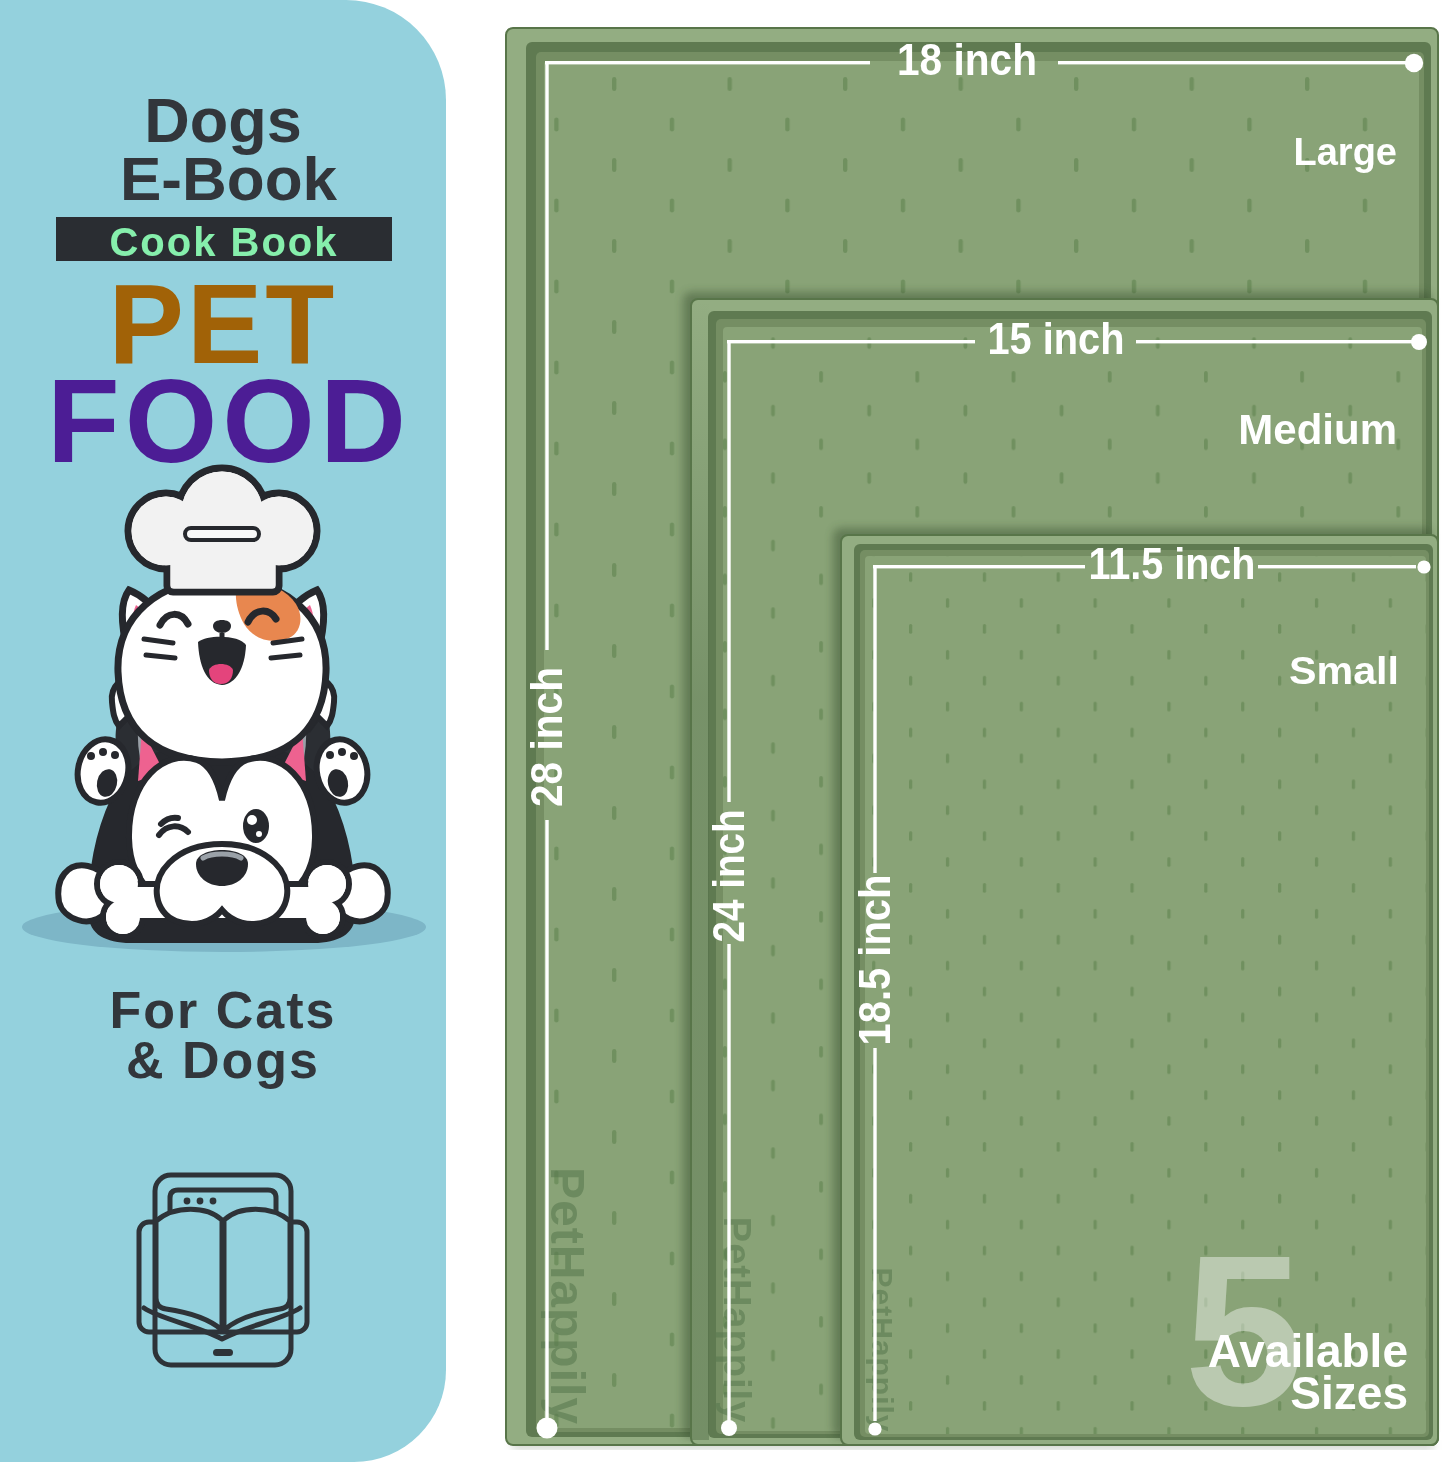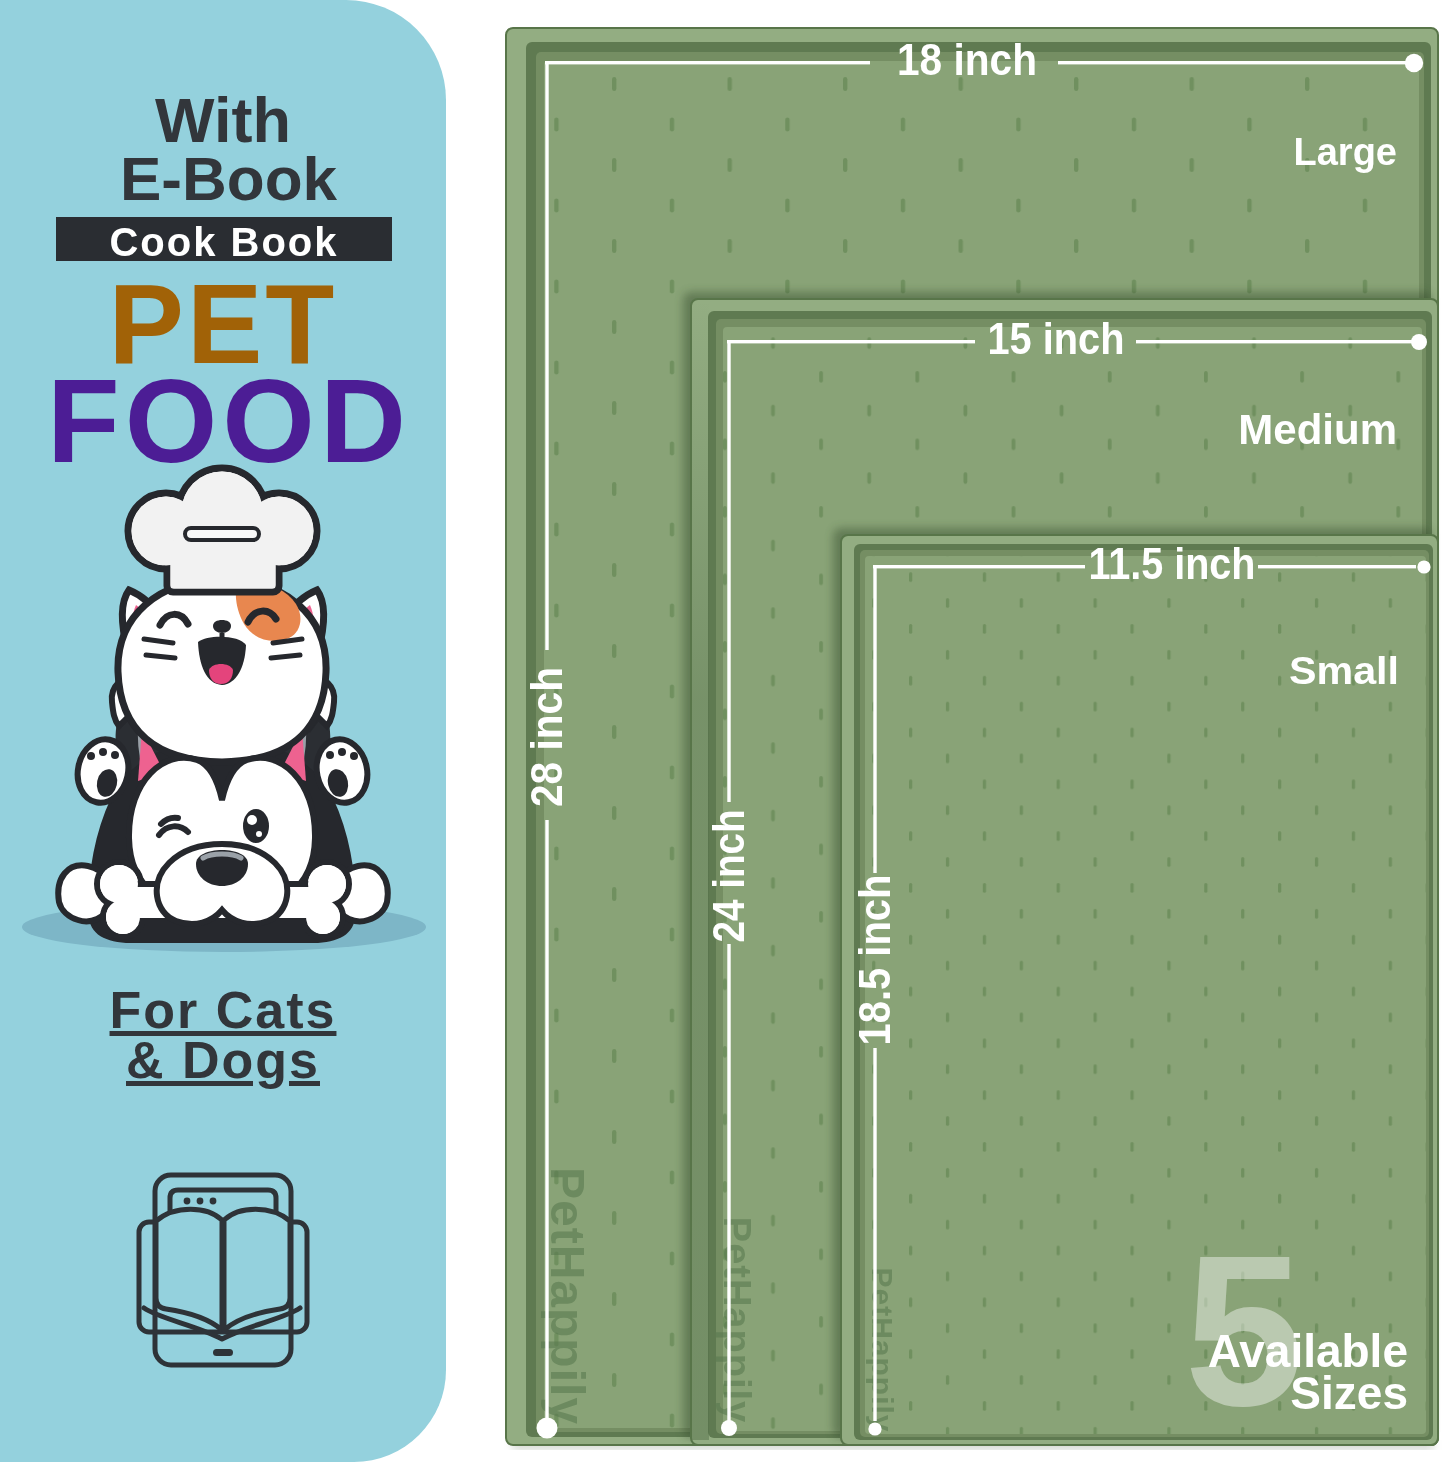--- a/index.html
+++ b/index.html
@@ -5,25 +5,25 @@
   html,body{margin:0;padding:0;}
   body{width:1445px;height:1462px;background:#ffffff;overflow:hidden;position:relative;
        font-family:"Liberation Sans", sans-serif;}
   .abs{position:absolute;}
 </style>
 </head>
 <body>
 
 <div class="abs" style="left:0;top:0;width:446px;height:1462px;background:#94d1dd;border-radius:0 100px 92px 0;"></div>
 
-<div class="abs" style="left:0;top:88px;width:446px;text-align:center;color:#32363b;font-weight:bold;font-size:63px;line-height:64px;">With</div>
+<div class="abs" style="left:0;top:88px;width:446px;text-align:center;color:#32363b;font-weight:bold;font-size:63px;line-height:64px;">Dogs</div>
 
 <div class="abs" style="left:0;top:147px;width:457px;text-align:center;color:#32363b;font-weight:bold;font-size:62px;line-height:64px;">E-Book</div>
 
-<div class="abs" style="left:56px;top:217px;width:336px;height:44px;background:#2a2d32;color:#ffffff;font-weight:bold;font-size:40px;line-height:44px;text-align:center;letter-spacing:2px;padding-top:3px;box-sizing:border-box;">Cook Book</div>
+<div class="abs" style="left:56px;top:217px;width:336px;height:44px;background:#2a2d32;color:#86efac;font-weight:bold;font-size:40px;line-height:44px;text-align:center;letter-spacing:2px;padding-top:3px;box-sizing:border-box;">Cook Book</div>
 
 <div class="abs" style="left:0;top:274px;width:446px;text-align:center;color:#a16207;font-weight:bold;font-size:113px;line-height:100px;letter-spacing:3px;">PET</div>
 
 <div class="abs" style="left:6px;top:366px;width:446px;text-align:center;color:#4c1d95;font-weight:bold;font-size:119px;line-height:110px;letter-spacing:5px;">FOOD</div>
 
 <svg class="abs" style="left:0;top:0;" width="446" height="1462" viewBox="0 0 446 1462">
 
   <ellipse cx="224" cy="927" rx="202" ry="25" fill="#7db6c7"></ellipse>
 
   <g>
@@ -131,21 +131,21 @@
       <circle cx="166" cy="531" r="34.5"></circle>
       <circle cx="279" cy="531" r="34.5"></circle>
       <circle cx="222" cy="512" r="40.5"></circle>
       <rect x="170.5" y="540" width="105" height="48.5" rx="4"></rect>
     </g>
 
     <rect x="185" y="528" width="74" height="12" rx="6" fill="#f8f8f8" stroke="#26282d" stroke-width="4"></rect>
   </g>
 </svg>
 
-<div class="abs" style="left:0;top:985px;width:446px;text-align:center;color:#32363b;font-weight:bold;font-size:52px;line-height:50px;letter-spacing:2px;text-decoration:underline;">For Cats<br>&amp; Dogs</div>
+<div class="abs" style="left:0;top:985px;width:446px;text-align:center;color:#32363b;font-weight:bold;font-size:52px;line-height:50px;letter-spacing:2px;">For Cats<br>&amp; Dogs</div>
 
 <svg class="abs" style="left:130px;top:1160px;" width="186" height="220" viewBox="130 1160 186 220" fill="none" stroke="#2e3338" stroke-width="5" stroke-linecap="round" stroke-linejoin="round">
 
   <rect x="155" y="1175" width="136" height="190" rx="16"></rect>
 
   <path d="M170,1213 L170,1198 Q170,1190 178,1190 L268,1190 Q276,1190 276,1198 L276,1213"></path>
   <g fill="#2e3338" stroke="none">
     <circle cx="187" cy="1201" r="3.4"></circle>
     <circle cx="200" cy="1201" r="3.4"></circle>
     <circle cx="213" cy="1201" r="3.4"></circle>

